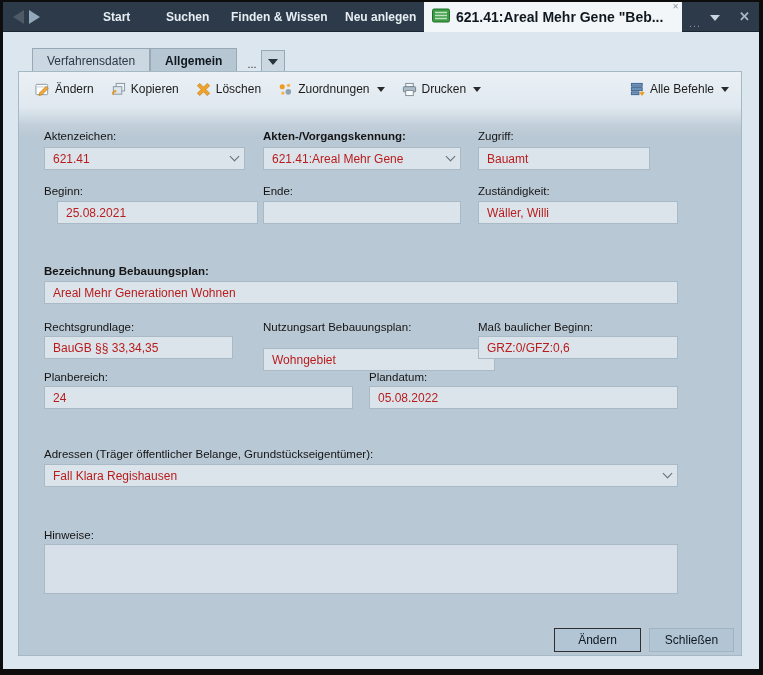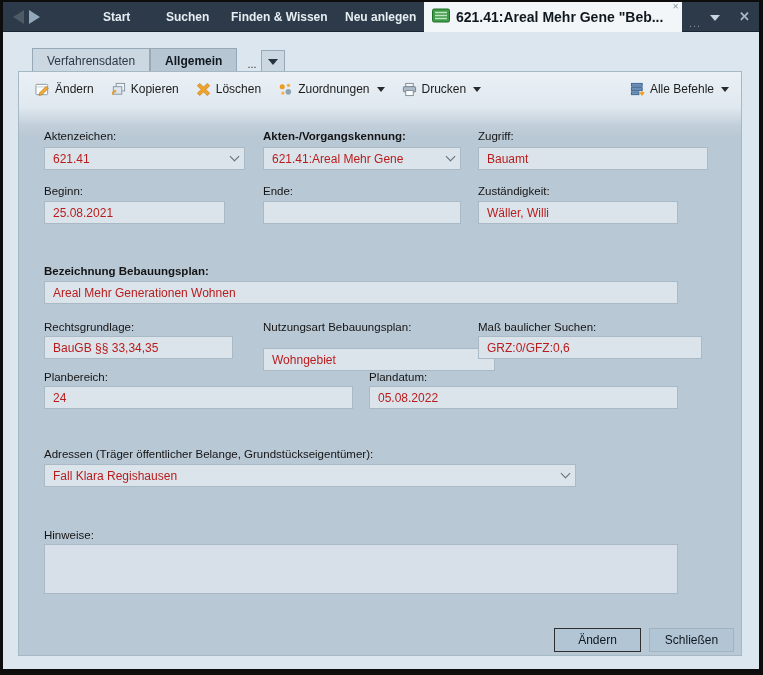--- a/index.html
+++ b/index.html
@@ -176,26 +176,26 @@
     <div class="fbox" style="left:25px;top:75px;width:201px">
       <input class="fin" value="621.41" style="">
       <span class="chev"></span>
     </div>
     <div class="lbl b" style="left:244px;top:58px">Akten-/Vorgangskennung:</div>
     <div class="fbox" style="left:244px;top:75px;width:198px">
       <input class="fin" value="621.41:Areal Mehr Gene" style="">
       <span class="chev"></span>
     </div>
     <div class="lbl" style="left:459px;top:58px">Zugriff:</div>
-    <div class="fbox" style="left:459px;top:75px;width:230px">
+    <div class="fbox" style="left:459px;top:75px;width:172px">
       <input class="fin" value="Bauamt" style="">
     </div>
 
     <div class="lbl" style="left:25px;top:113px">Beginn:</div>
-    <div class="fbox" style="left:25px;top:129px;width:181px">
+    <div class="fbox" style="left:38px;top:129px;width:201px">
       <input class="fin" value="25.08.2021" style="">
     </div>
     <div class="lbl" style="left:244px;top:113px">Ende:</div>
     <div class="fbox" style="left:244px;top:129px;width:198px">
       <input class="fin" value="" style="">
     </div>
     <div class="lbl" style="left:459px;top:113px">Zuständigkeit:</div>
     <div class="fbox" style="left:459px;top:129px;width:200px">
       <input class="fin" value="Wäller, Willi" style="">
     </div>
@@ -206,36 +206,36 @@
     </div>
 
     <div class="lbl" style="left:25px;top:249px">Rechtsgrundlage:</div>
     <div class="fbox" style="left:25px;top:264px;width:189px">
       <input class="fin" value="BauGB §§ 33,34,35" style="">
     </div>
     <div class="lbl" style="left:244px;top:249px">Nutzungsart Bebauungsplan:</div>
     <div class="fbox" style="left:244px;top:276px;width:232px">
       <input class="fin" value="Wohngebiet" style="">
     </div>
-    <div class="lbl" style="left:459px;top:249px">Maß baulicher Suchen:</div>
-    <div class="fbox" style="left:459px;top:264px;width:224px">
+    <div class="lbl" style="left:459px;top:249px">Maß baulicher Beginn:</div>
+    <div class="fbox" style="left:459px;top:264px;width:200px">
       <input class="fin" value="GRZ:0/GFZ:0,6" style="">
     </div>
 
     <div class="lbl" style="left:25px;top:299px">Planbereich:</div>
     <div class="fbox" style="left:25px;top:314px;width:309px">
       <input class="fin" value="24" style="">
     </div>
     <div class="lbl" style="left:350px;top:299px">Plandatum:</div>
     <div class="fbox" style="left:350px;top:314px;width:309px">
       <input class="fin" value="05.08.2022" style="">
     </div>
 
     <div class="lbl" style="left:25px;top:376px">Adressen (Träger öffentlicher Belange, Grundstückseigentümer):</div>
-    <div class="fbox" style="left:25px;top:392px;width:532px">
+    <div class="fbox" style="left:25px;top:392px;width:634px">
       <input class="fin" value="Fall Klara Regishausen" style="">
       <span class="chev"></span>
     </div>
 
     <div class="lbl" style="left:25px;top:457px">Hinweise:</div>
     <textarea class="tarea" style="left: 25px; top: 472px; width: 634px; height: 50px;" value=""></textarea>
 
     <div class="btn primary" style="left:535px;top:556px;width:87px">
       <span>Ändern</span>
     </div>

